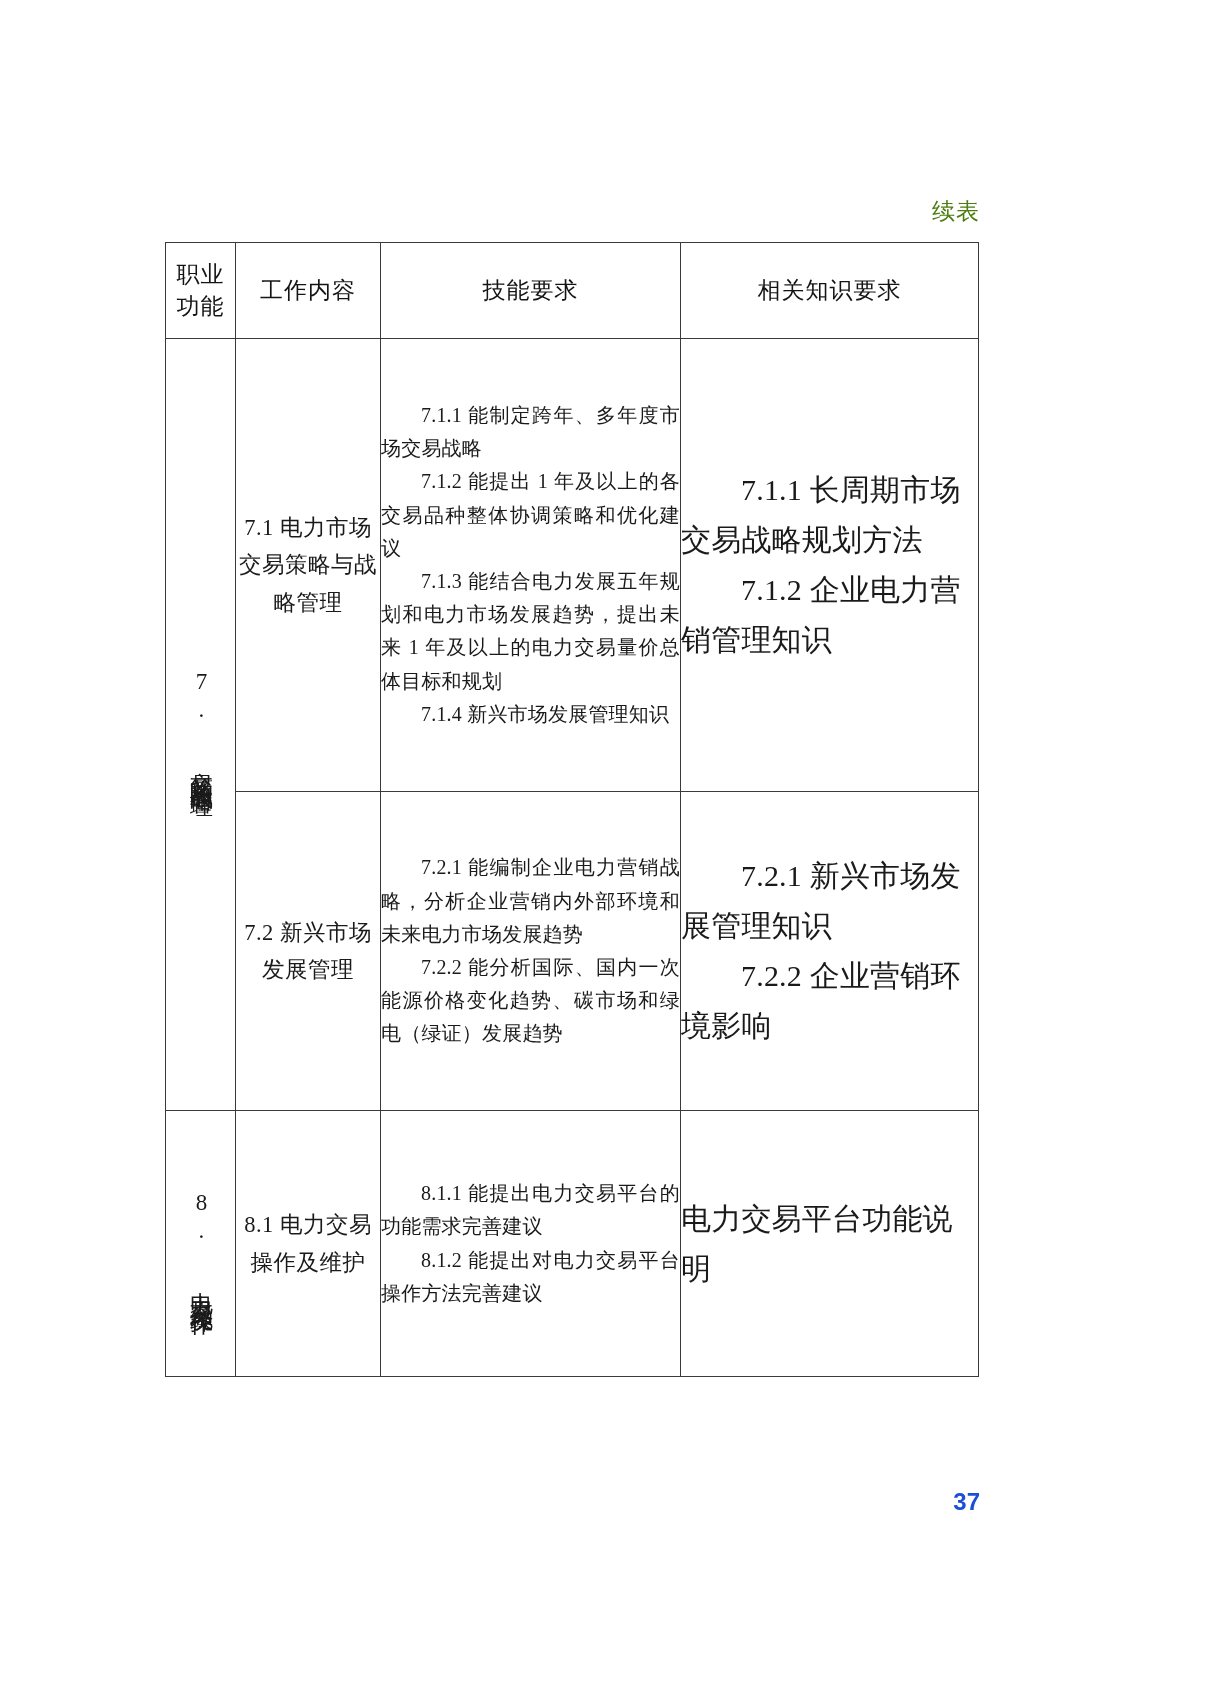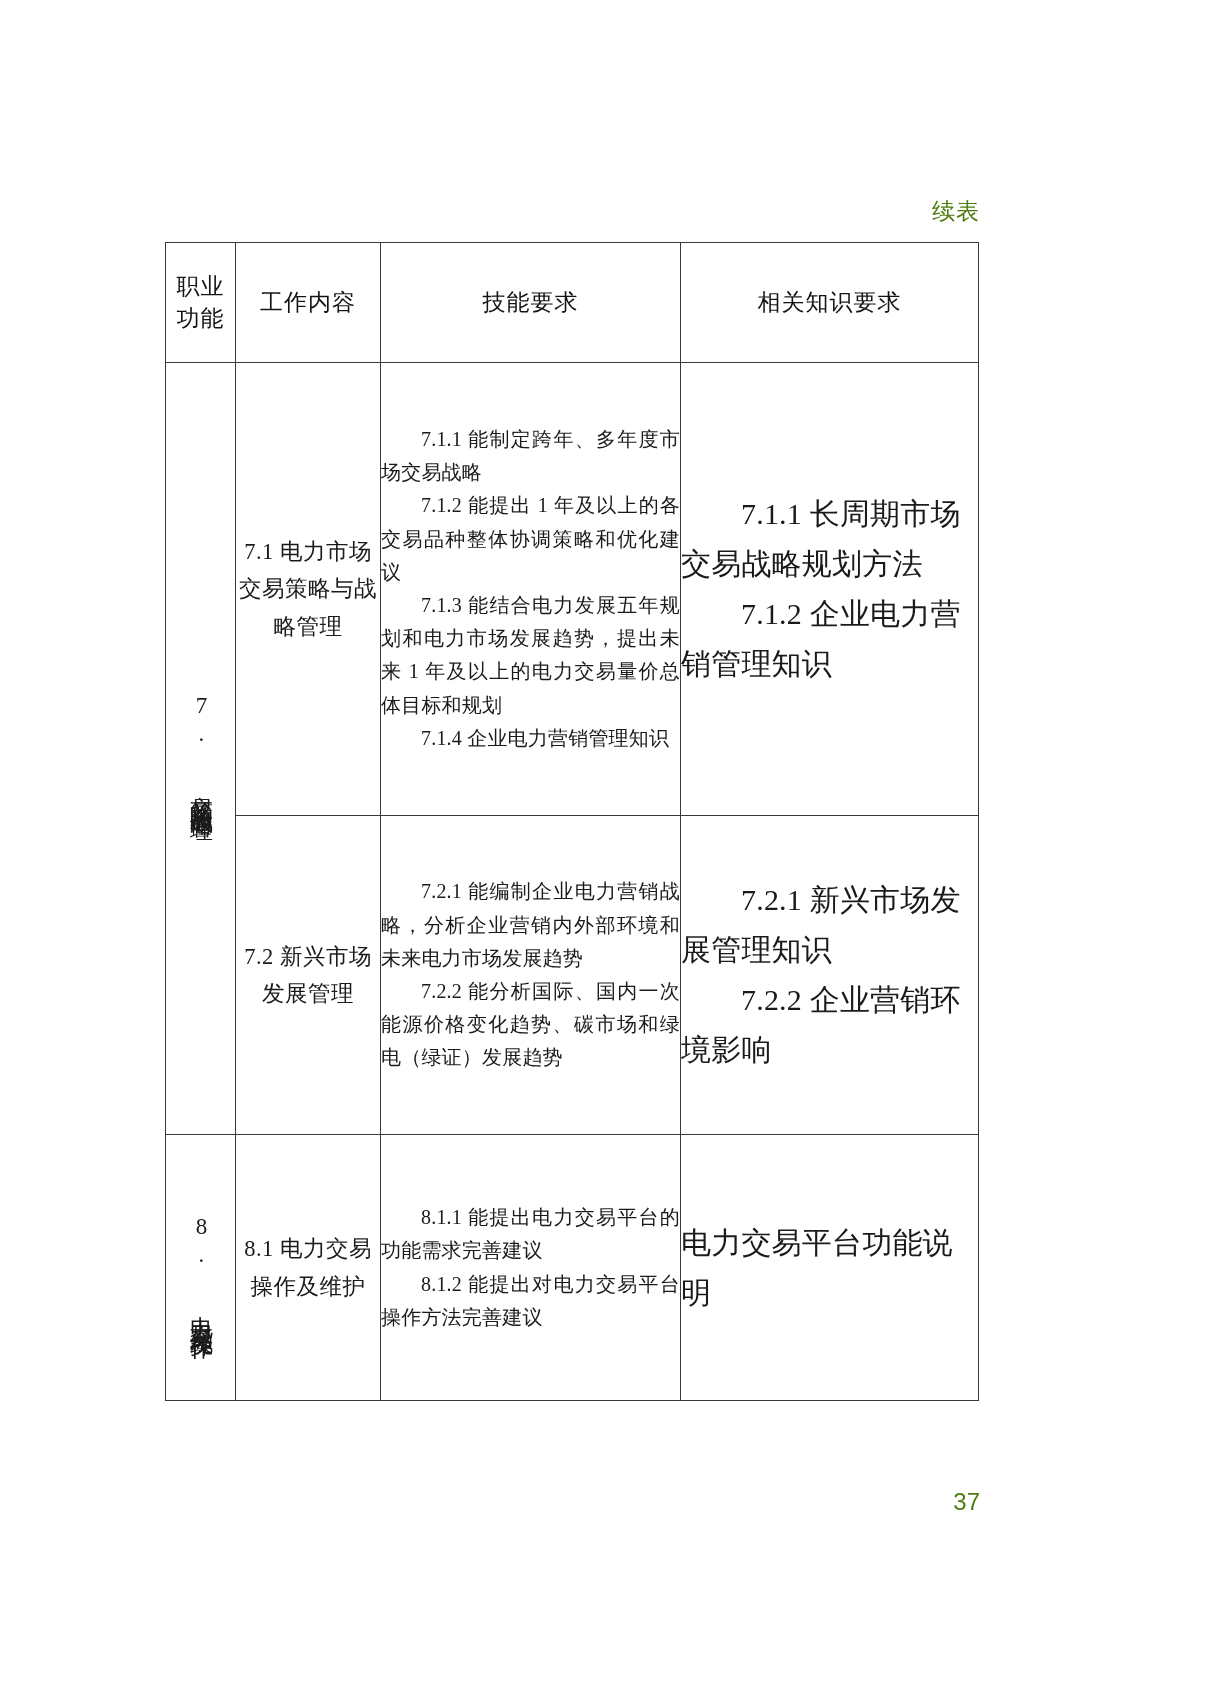--- a/index.html
+++ b/index.html
@@ -83,21 +83,21 @@
   
   .hdr td {
     height: 95px;
     text-align: center;
     font-size: 23px;
     letter-spacing: 1px;
     color: #141414;
   }
   .hdr .fn-head {
     line-height: 1.38;
-    padding: 12px 6px;
+    padding: 0 6px;
   }
 
   
   .fn-cell {
     text-align: center;
     padding: 0;
   }
   .vert {
     writing-mode: vertical-rl;
     text-orientation: upright;
@@ -167,22 +167,22 @@
   .folio {
     position: absolute;
     bottom: 185px;
     right: 0;
     width: 1213px;
     padding-right: 233px;
     box-sizing: border-box;
     text-align: right;
     font-size: 24px;
     font-family: "Liberation Sans", "DejaVu Sans", sans-serif;
-    font-weight: 400;
-    color: #4d7c0f;
+    font-weight: 700;
+    color: #1d4ed8;
   }
 </style>
 </head>
 <body>
 
 <div class="page">
 
 
   <div class="cont-label">续表</div>
 
@@ -212,21 +212,21 @@
               <span class="vert">7. 交易策略和战略管理</span>
             </div>
           </td>
           <td class="wc-cell">
             <p>7.1 电力市场交易策略与战略管理</p>
           </td>
           <td class="txt-cell">
             <p>7.1.1 能制定跨年、多年度市场交易战略</p>
             <p>7.1.2 能提出 1 年及以上的各交易品种整体协调策略和优化建议</p>
             <p>7.1.3 能结合电力发展五年规划和电力市场发展趋势，提出未来 1 年及以上的电力交易量价总体目标和规划</p>
-            <p>7.1.4 企业电力营销管理知识</p>
+            <p>7.1.4 新兴市场发展管理知识</p>
           </td>
           <td class="kn-cell">
             <p>7.1.1 长周期市场交易战略规划方法</p>
             <p>7.1.2 企业电力营销管理知识</p>
           </td>
         </tr>
 
         <tr class="r2">
           <td class="wc-cell">
             <p>7.2 新兴市场发展管理</p>

